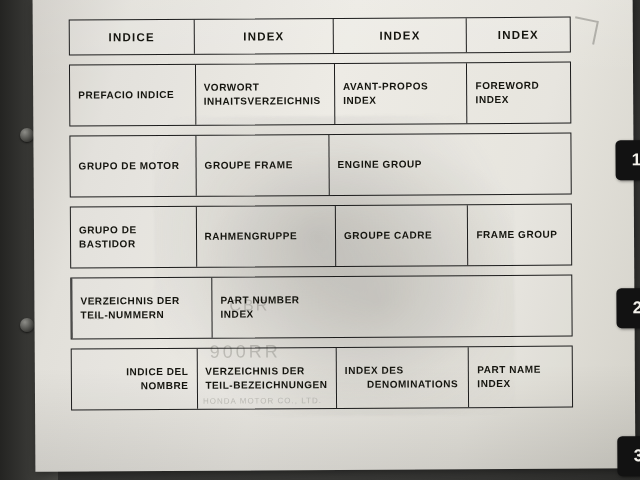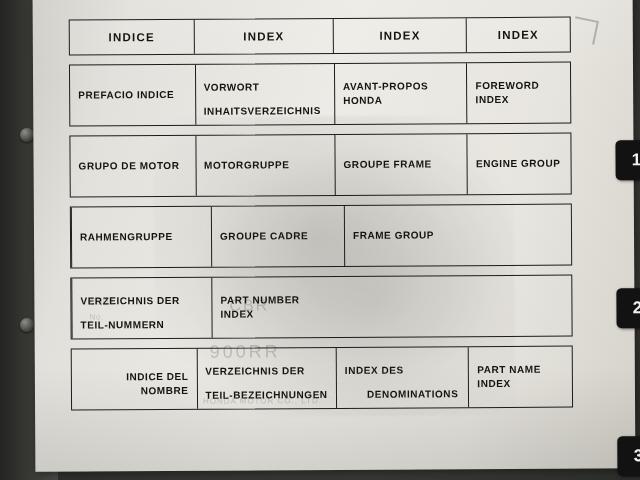--- a/index.html
+++ b/index.html
@@ -127,21 +127,21 @@
     align-items: center;
     padding: 0 8px;
     font-size: 10px;
     font-weight: bold;
     letter-spacing: .55px;
     color: #15150f;
     line-height: 1.45;
     box-sizing: border-box;
   }
   .row .cell.right-al { justify-content: flex-end; text-align: right; }
-  .row .cell span { display: block; margin-top: 10px; }
+  .row .cell span { display: block; }
 
   
   .tab {
     position: absolute;
     left: 545px;
     width: 42px;
     height: 40px;
     background: #121212;
     border-radius: 5px;
     color: #f2f0ea;
@@ -196,34 +196,34 @@
       </div>
 
       <div class="row">
         <div class="cell c1">PREFACIO INDICE</div>
         <div class="cell c2">
           <div>
             <span>VORWORT</span>
             <span>INHAITSVERZEICHNIS</span>
           </div>
         </div>
-        <div class="cell c3">AVANT-PROPOS HONDA</div>
+        <div class="cell c3">AVANT-PROPOS INDEX</div>
         <div class="cell c4">FOREWORD INDEX</div>
         <div class="tab t1">1</div>
       </div>
 
       <div class="row">
         <div class="cell c1">GRUPO DE MOTOR</div>
-        <div class="cell c2">MOTORGRUPPE</div>
         <div class="cell c3">GROUPE FRAME</div>
         <div class="cell c4">ENGINE GROUP</div>
         <div class="tab t2">2</div>
       </div>
 
       <div class="row">
+        <div class="cell c1">GRUPO DE BASTIDOR</div>
         <div class="cell c2">RAHMENGRUPPE</div>
         <div class="cell c3">GROUPE CADRE</div>
         <div class="cell c4">FRAME GROUP</div>
         <div class="tab t3">3</div>
       </div>
 
       <div class="row">
         <div class="cell c2">
           <div>
             <span>VERZEICHNIS DER</span>

